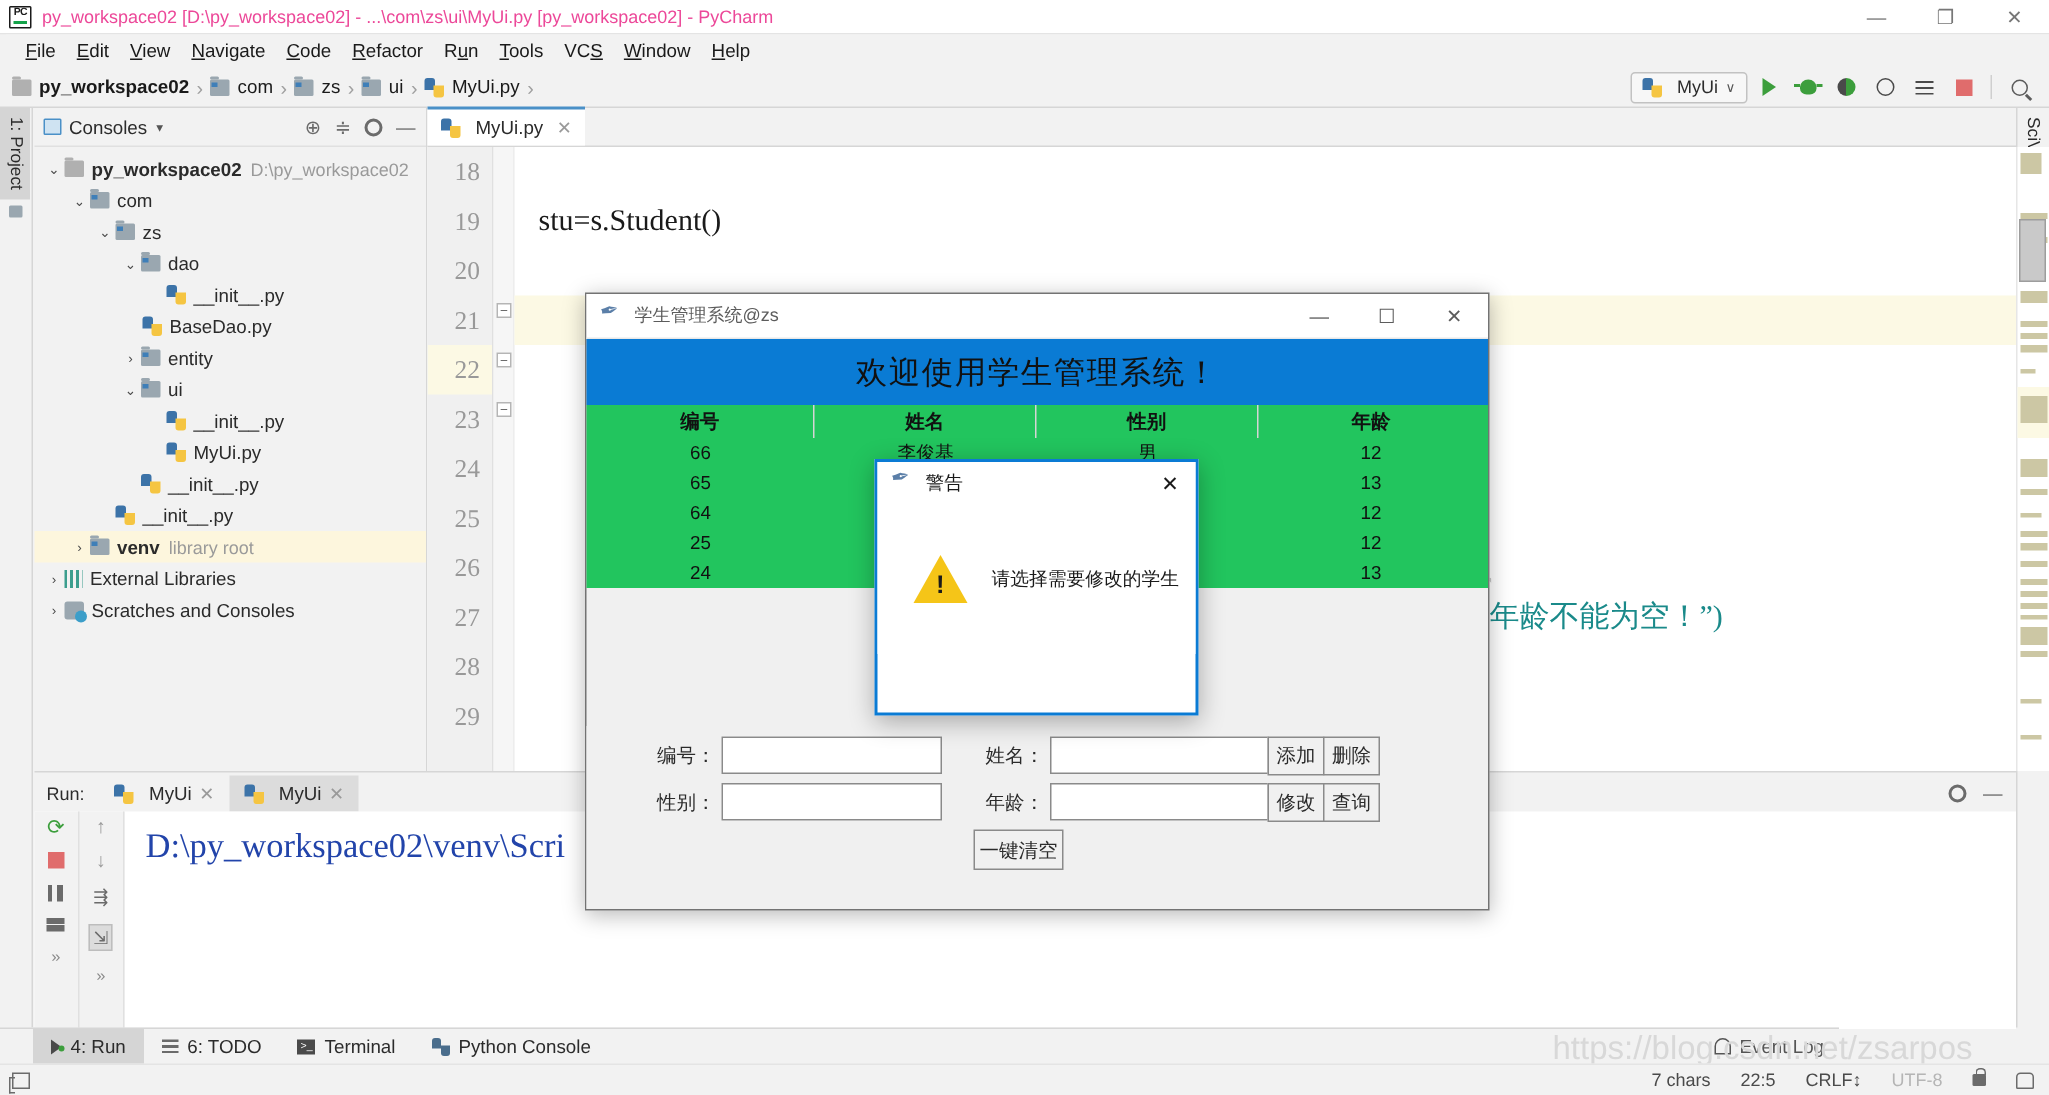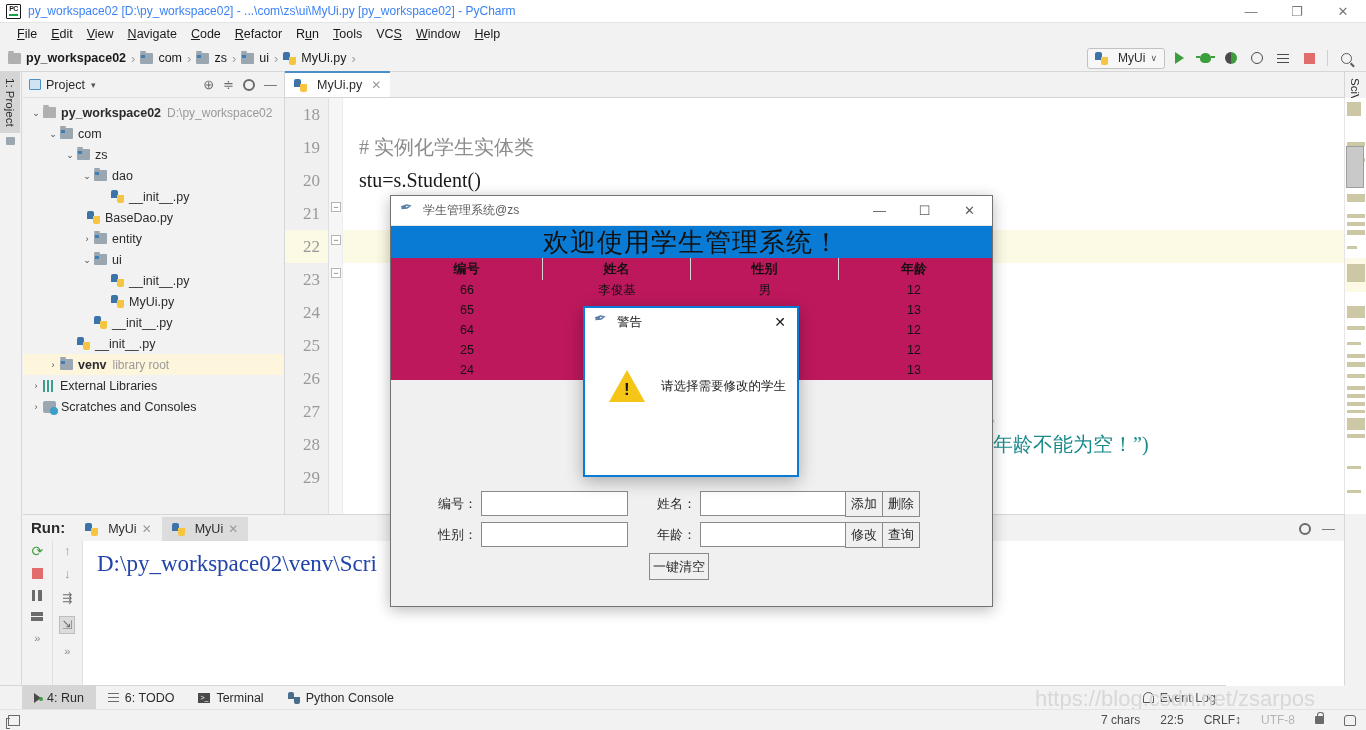--- a/index.html
+++ b/index.html
@@ -22,21 +22,21 @@
     border-bottom:1px solid #e4e4e4;
   }
   .pc-logo {
     width:15px; height:15px; margin-left:6px; margin-right:7px;
     background:#ffffff; border:1.5px solid #1a1a1a; border-radius:1px;
     font-size:7px; font-weight:bold; color:#1a1a1a;
     display:flex; align-items:flex-start; justify-content:center;
     line-height:8px; letter-spacing:-0.5px; padding-top:0px; position:relative;
   }
   .pc-logo:after{ content:""; position:absolute; bottom:2px; left:2px; width:9px; height:1.5px; background:#15a34a;}
-  .titlebar .title { font-size:12px; color:#3b82f6; white-space:nowrap; }
+  .titlebar .title { font-size:12px; color:#ec4899; white-space:nowrap; }
   .winctl { margin-left:auto; display:flex; height:23px; }
   .winctl div { width:46px; height:23px; display:flex; align-items:center; justify-content:center; color:#777; font-size:13px;}
 
   
   .menubar {
     position:absolute; left:4px; top:23px; width:1366px; height:22px;
     background:#f2f2f2; display:flex; align-items:center; padding-left:6px;
     font-size:12.5px; color:#1a1a1a;
   }
   .menubar span { padding:2px 7px; cursor:default; }
@@ -155,21 +155,21 @@
   .mk{ position:absolute; left:2px; background:#ccc7a4; }
   .mk.thumb{ left:1px; width:18px; background:#c9c9c9; border:1px solid #9d9d9d; }
   .mk.hl{ left:0; width:22px; background:#fcf9e4; }
 
   
   .runpanel{
     position:absolute; left:23px; top:514px; width:1321px; height:171px;
     background:#f2f2f2; border-top:1px solid #d6d6d6;
   }
   .run-head{ height:26px; display:flex; align-items:flex-end; padding-left:8px; }
-  .run-head .lbl{ font-size:15px; padding-bottom:5px; margin-right:10px;font-weight:bold;}
+  .run-head .lbl{ font-size:12px; padding-bottom:5px; margin-right:10px;}
   .rtab{ height:24px; display:flex; align-items:center; gap:5px; padding:0 10px; font-size:12.5px; background:#f2f2f2;}
   .rtab.active{ background:#dcdcdc; }
   .rtab .x{ color:#9a9a9a; font-size:12px;}
   .run-head .right{ margin-left:auto; display:flex; align-items:center; gap:11px; padding:0 9px 5px 0; color:#6b6b6b;}
   .gear{ width:12px;height:12px;border:2px solid #6b6b6b;border-radius:50%;}
   .run-body{ position:absolute; left:0; top:26px; width:1321px; height:145px; background:#fff; display:flex;}
   .run-tools{ width:60px; height:145px; background:#f2f2f2; border-right:1px solid #e0e0e0; display:flex;}
   .rtcol{ width:30px; display:flex; flex-direction:column; align-items:center; padding-top:4px; gap:11px;}
   .rtcol:first-child{ border-right:1px solid #e0e0e0;}
   .rerun{ color:#3c9e3c; font-size:14px; line-height:12px;}
@@ -227,25 +227,25 @@
     background:#f0f0f0; border:1px solid #737373;
     box-shadow: 0 3px 14px rgba(0,0,0,0.28);
   }
   .tk-title{ height:30px; background:#ffffff; display:flex; align-items:center; border-bottom:1px solid #e8e8e8;}
   .feather{ width:14px;height:14px; margin:0 8px 0 10px; position:relative; }
   .feather:before{ content:"✒"; position:absolute; left:-1px; top:-6px; font-size:15px; color:#5b7fa8; transform:rotate(-12deg);}
   .tk-title .t{ font-size:12px; color:#5c5c5c;}
   .tk-ctl{ margin-left:auto; display:flex; height:30px;}
   .tk-ctl div{ width:45px;height:30px;display:flex;align-items:center;justify-content:center;color:#5c5c5c;font-size:13px;}
   .tk-banner{
-    height:32px; background:#0a7bd4; color:#111; font-size:26px;
+    height:44px; background:#0a7bd4; color:#111; font-size:21px;
     display:flex; align-items:center; justify-content:center; letter-spacing:1px;
     font-family:"DejaVu Serif", serif;
   }
-  .tk-table{ background:#be185d; }
+  .tk-table{ background:#22c55e; }
   .tk-thead{ display:flex; height:22px; font-size:13px; color:#111; font-weight:bold; }
   .tk-thead div{ display:flex; align-items:center; justify-content:center; border-right:1px solid #d5d5d5;}
   .tk-thead div:last-child{ border-right:none;}
   .tk-row{ display:flex; height:20px; font-size:12.5px; color:#111;}
   .tk-row div{ display:flex; align-items:center; justify-content:center;}
   .col0{ width:152px;} .col1{ width:148px;} .col2{ width:148px;} .col3{ width:150px;}
   .tk-form{ position:absolute; left:0; bottom:0; width:601px; height:122px; background:#f0f0f0; }
   .fmrow{ display:flex; align-items:center; height:27px; margin-top:6px; }
   .fmlabel{ width:90px; text-align:right; font-size:13px; padding-right:4px; }
   .fminput{ height:25px; background:#fff; border:1px solid #8a8a8a; }
@@ -365,21 +365,21 @@
     </div>
     <div class="db-ico" style="margin-left:6px;margin-top:4px;"></div>
     <div class="vtab">
       <span>Database</span>
     </div>
   </div>
 
   <div class="projpanel">
     <div class="proj-head">
       <span class="blue-sq"></span>
-      <span class="lbl">Project</span>
+      <span class="lbl">Consoles</span>
       <span class="caret">▾</span>
       <div class="tools">
         <span style="font-size:13px;">⊕</span>
         <span style="font-size:13px;">≑</span>
         <span class="gear"></span>
         <span style="font-size:13px;">—</span>
       </div>
     </div>
     <div class="tree">
       <div class="trow" style="padding-left:6px;">
@@ -400,21 +400,21 @@
       </div>
       <div class="trow" style="padding-left:57px;">
         <span class="chev">⌄</span>
         <span class="ico-folder blue"></span>
         <span>dao</span>
       </div>
       <div class="trow" style="padding-left:88px;">
         <span class="ico-py"></span>
         <span>__init__.py</span>
       </div>
-      <div class="trow" style="padding-left:52px;margin-left:12px;">
+      <div class="trow" style="padding-left:72px;">
         <span class="ico-py"></span>
         <span>BaseDao.py</span>
       </div>
       <div class="trow" style="padding-left:57px;">
         <span class="chev">›</span>
         <span class="ico-folder blue"></span>
         <span>entity</span>
       </div>
       <div class="trow" style="padding-left:57px;">
         <span class="chev">⌄</span>
@@ -479,21 +479,20 @@
       <div class="ln">28</div>
       <div class="ln">29</div>
     </div>
     <div class="foldcol">
       <div class="foldmark" style="top:104px;">−</div>
       <div class="foldmark" style="top:137px;">−</div>
       <div class="foldmark" style="top:170px;">−</div>
     </div>
     <div class="code">
       <div class="cline">&nbsp;</div>
-      <div class="cline"><span class="c-comment">#  实例化学生实体类</span></div>
       <div class="cline"><span class="c-plain">stu=s.Student()</span></div>
       <div class="cline">&nbsp;</div>
       <div class="cline cur">&nbsp;</div>
       <div class="cline">&nbsp;</div>
       <div class="cline">&nbsp;</div>
       <div class="cline">&nbsp;</div>
       <div class="cline">&nbsp;</div>
       <div class="cline" style="padding-left:630px;"><span class="c-str squiggle">”):</span></div>
       <div class="cline" style="padding-left:610px;"><span class="c-str">别、年龄不能为空！”)</span></div>
       <div class="cline">&nbsp;</div>

